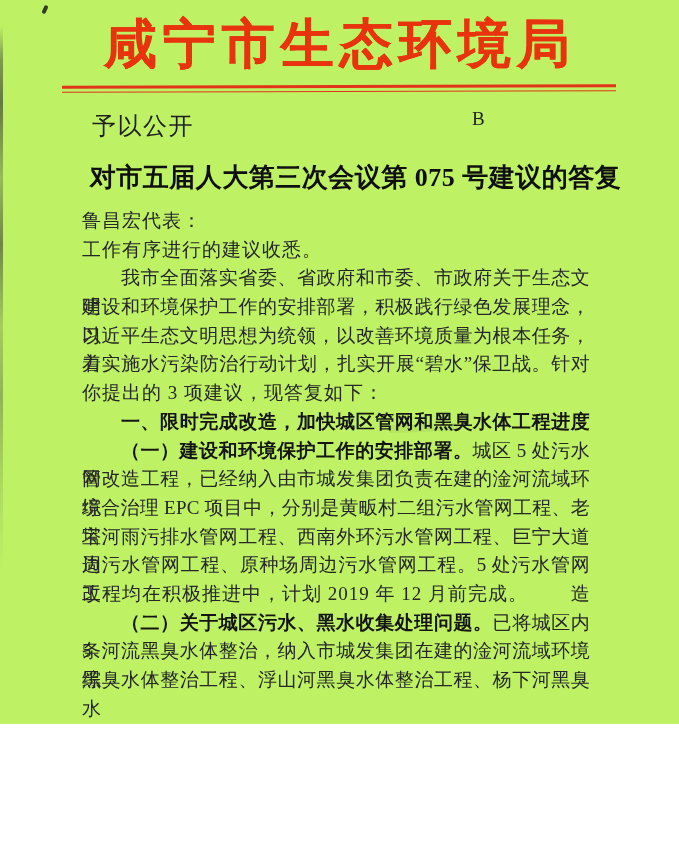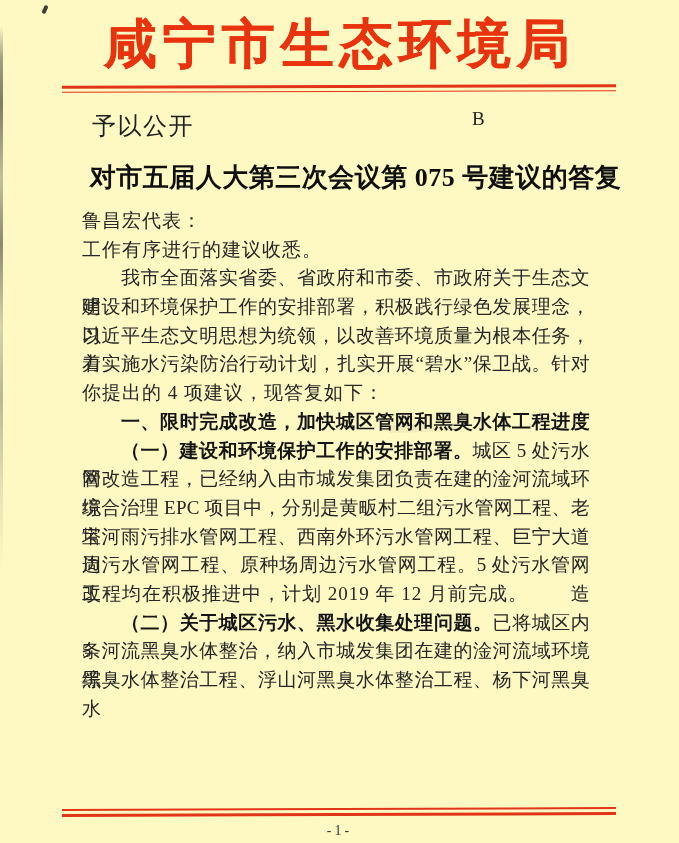--- a/index.html
+++ b/index.html
@@ -1,19 +1,19 @@
 <!DOCTYPE html>
 <html style="--red-text: #e8330e; --red-rule: #e23419;"><head>
 <meta charset="utf-8">
 <style>
   html,body{margin:0;padding:0;background:#ffffff;}
   .page{
     position:relative;
-    width:679px;height:843px;
-    background:#fef9c3;
+    width:679px;height:724px;
+    background:#bef264;
     overflow:hidden;
     font-family:"Liberation Serif","DejaVu Serif",serif;
   }
   
   .scan-tick{
     position:absolute;left:43px;top:5px;width:4px;height:9px;
     background:#1b1b1b;transform:rotate(24deg);border-radius:2px;opacity:.85;
   }
   .scan-edge{
     position:absolute;left:0;top:26px;width:3px;height:545px;
@@ -111,21 +111,21 @@
 
   <h1 class="doc-title">对市五届人大第三次会议第 075 号建议的答复</h1>
 
   <div class="doc-body" id="body-lines">
       <div class="line"><span>鲁昌宏代表：</span></div>
       <div class="line"><span>工作有序进行的建议收悉。</span></div>
       <div class="line j ind"><span>我市全面落实省委、省政府和市委、市政府关于生态文明</span></div>
       <div class="line j"><span>建设和环境保护工作的安排部署，积极践行绿色发展理念，以</span></div>
       <div class="line j"><span>习近平生态文明思想为统领，以改善环境质量为根本任务，着</span></div>
       <div class="line j"><span>力实施水污染防治行动计划，扎实开展“碧水”保卫战。针对</span></div>
-      <div class="line"><span>你提出的 4 项建议，现答复如下：</span></div>
+      <div class="line"><span>你提出的 3 项建议，现答复如下：</span></div>
       <div class="line j ind"><span class="b">一、限时完成改造，加快城区管网和黑臭水体工程进度</span></div>
       <div class="line j ind"><span class="b">（一）建设和环境保护工作的安排部署。</span><span>城区 5 处污水管</span></div>
       <div class="line j"><span>网改造工程，已经纳入由市城发集团负责在建的淦河流域环境</span></div>
       <div class="line j"><span>综合治理 EPC 项目中，分别是黄畈村二组污水管网工程、老宝</span></div>
       <div class="line j"><span>塔河雨污排水管网工程、西南外环污水管网工程、巨宁大道周</span></div>
       <div class="line j"><span>边污水管网工程、原种场周边污水管网工程。5 处污水管网改造</span></div>
       <div class="line"><span>工程均在积极推进中，计划 2019 年 12 月前完成。</span></div>
       <div class="line j ind"><span class="b">（二）关于城区污水、黑水收集处理问题。</span><span>已将城区内 5</span></div>
       <div class="line j"><span>条河流黑臭水体整治，纳入市城发集团在建的淦河流域环境综</span></div>
       <div class="line j"><span>黑臭水体整治工程、浮山河黑臭水体整治工程、杨下河黑臭水</span></div>

